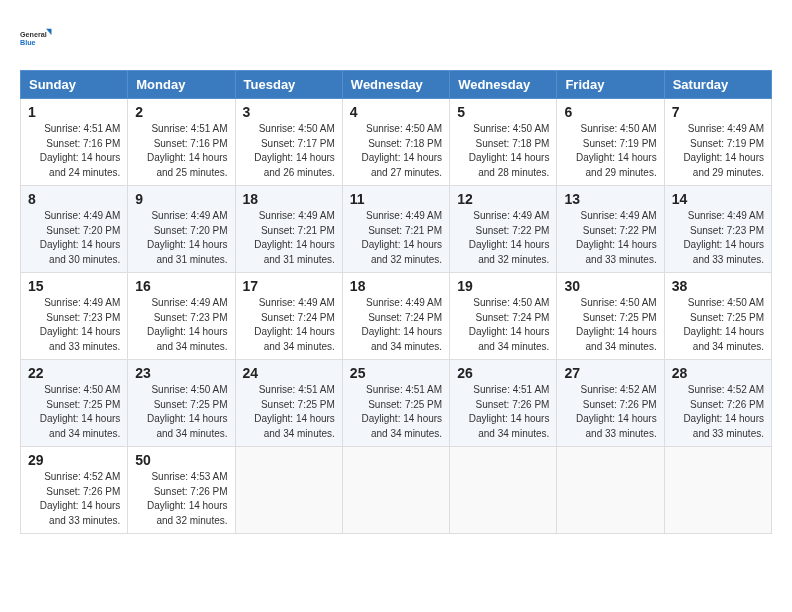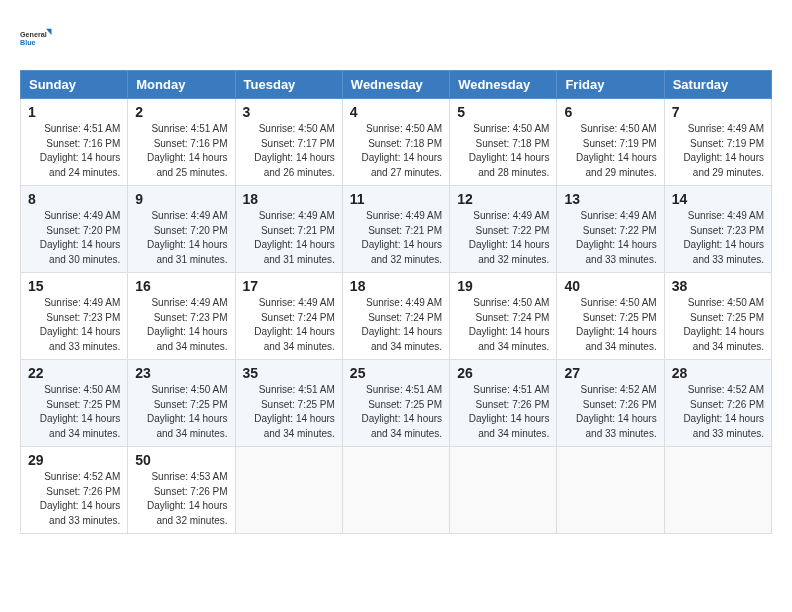--- a/index.html
+++ b/index.html
@@ -192,39 +192,39 @@
           </td>
           <td>
             <span class="day-num">18</span>
             <div class="day-info">Sunrise: 4:49 AM<br>Sunset: 7:24 PM<br>Daylight: 14 hours<br>and 34 minutes.</div>
           </td>
           <td>
             <span class="day-num">19</span>
             <div class="day-info">Sunrise: 4:50 AM<br>Sunset: 7:24 PM<br>Daylight: 14 hours<br>and 34 minutes.</div>
           </td>
           <td>
-            <span class="day-num">40</span>
+            <span class="day-num">30</span>
             <div class="day-info">Sunrise: 4:50 AM<br>Sunset: 7:25 PM<br>Daylight: 14 hours<br>and 34 minutes.</div>
           </td>
           <td>
             <span class="day-num">38</span>
             <div class="day-info">Sunrise: 4:50 AM<br>Sunset: 7:25 PM<br>Daylight: 14 hours<br>and 34 minutes.</div>
           </td>
         </tr>
         <tr>
           <td>
             <span class="day-num">22</span>
             <div class="day-info">Sunrise: 4:50 AM<br>Sunset: 7:25 PM<br>Daylight: 14 hours<br>and 34 minutes.</div>
           </td>
           <td>
             <span class="day-num">23</span>
             <div class="day-info">Sunrise: 4:50 AM<br>Sunset: 7:25 PM<br>Daylight: 14 hours<br>and 34 minutes.</div>
           </td>
           <td>
-            <span class="day-num">35</span>
+            <span class="day-num">24</span>
             <div class="day-info">Sunrise: 4:51 AM<br>Sunset: 7:25 PM<br>Daylight: 14 hours<br>and 34 minutes.</div>
           </td>
           <td>
             <span class="day-num">25</span>
             <div class="day-info">Sunrise: 4:51 AM<br>Sunset: 7:25 PM<br>Daylight: 14 hours<br>and 34 minutes.</div>
           </td>
           <td>
             <span class="day-num">26</span>
             <div class="day-info">Sunrise: 4:51 AM<br>Sunset: 7:26 PM<br>Daylight: 14 hours<br>and 34 minutes.</div>
           </td>

